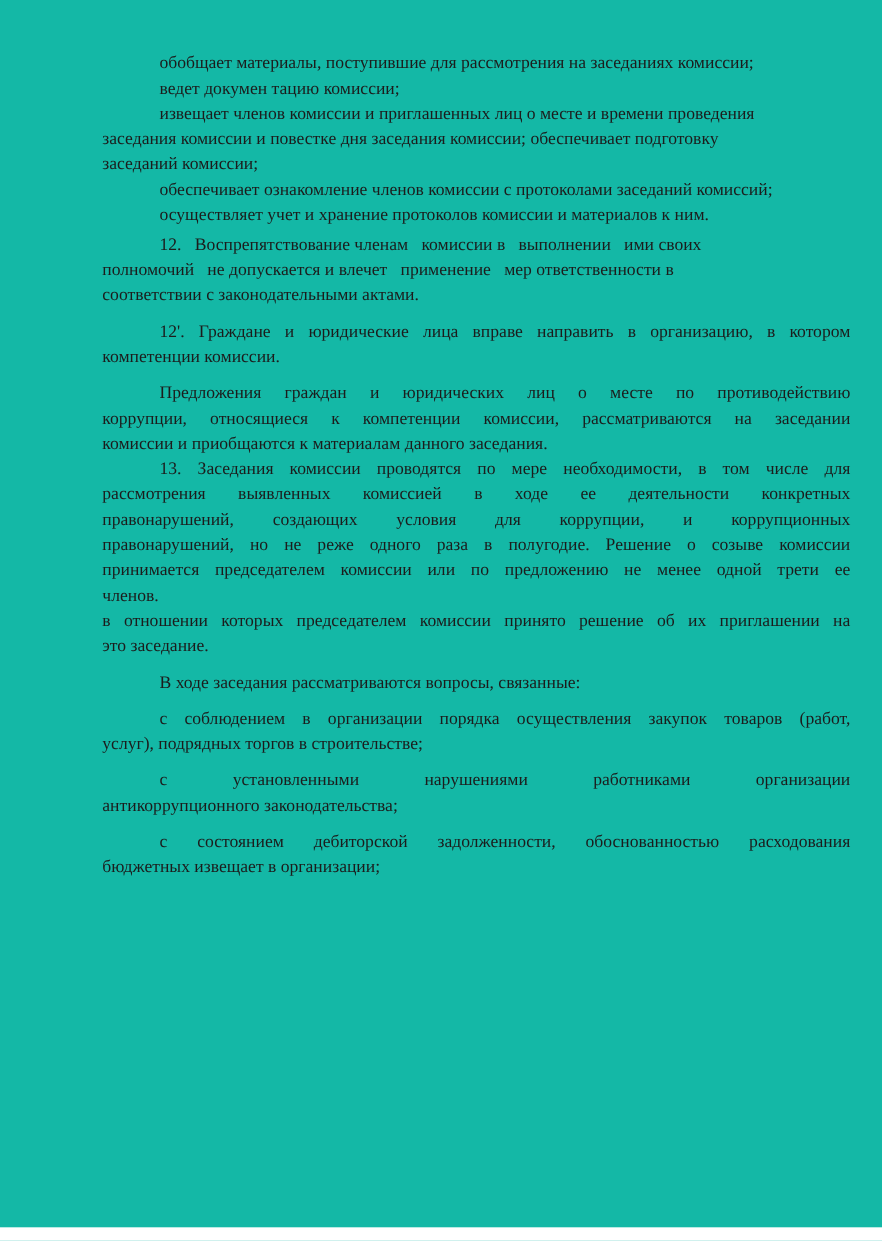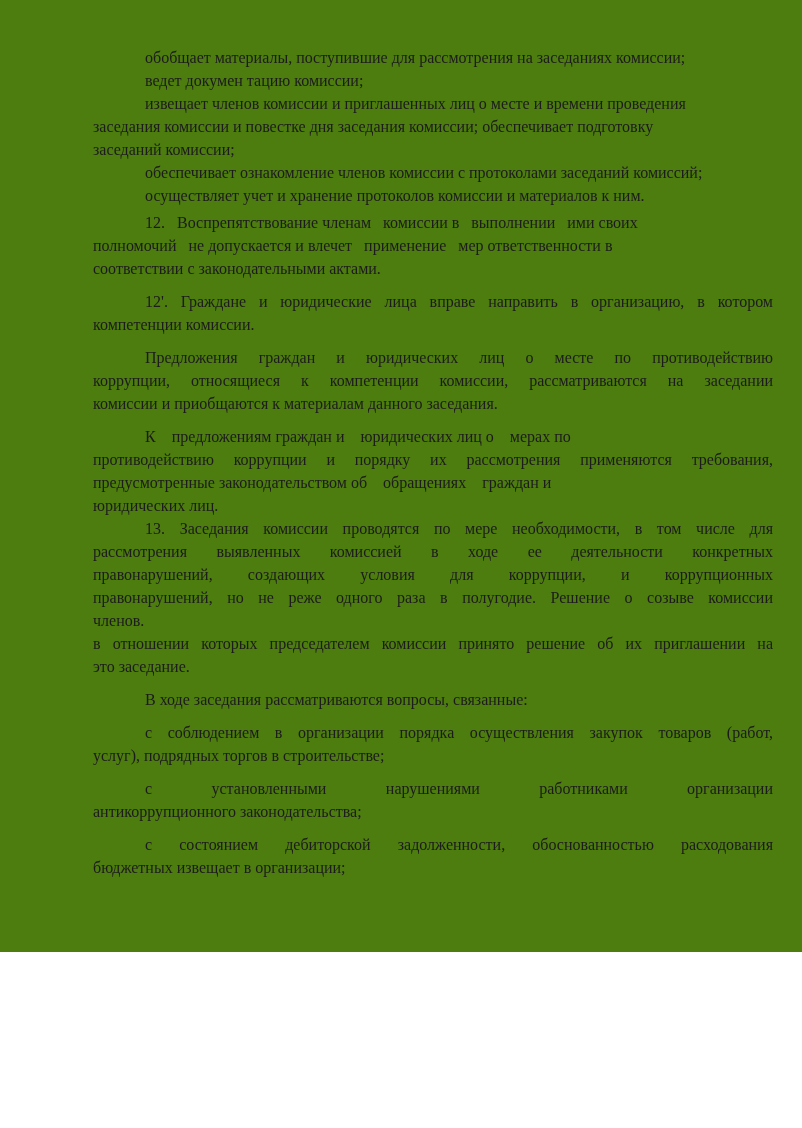--- a/index.html
+++ b/index.html
@@ -1,20 +1,20 @@
 <!DOCTYPE html>
 <html lang="ru"><head>
 <meta charset="utf-8">
 <style>
   html, body { margin: 0; padding: 0; background: #ffffff; }
   .page {
     position: relative;
     width: 802px;
-    height: 952px;
-    background: #4d7c0f;
+    height: 1116px;
+    background: #14b8a6;
     overflow: hidden;
   }
   .doc {
     box-sizing: border-box;
     width: 802px;
     padding: 46px 29px 0 93px;
     font-family: "Liberation Serif", "DejaVu Serif", serif;
     font-size: 16px;
     line-height: 23px;
     color: #1c1c1c;
@@ -63,31 +63,26 @@
       </div>
       <div class="para gap-md">
         <div class="line stretch indent">12'. Граждане и юридические лица вправе направить в организацию, в котором</div>
         <div class="line">компетенции комиссии.</div>
       </div>
       <div class="para gap-md">
         <div class="line stretch indent">Предложения граждан и юридических лиц о месте по противодействию</div>
         <div class="line stretch">коррупции, относящиеся к компетенции комиссии, рассматриваются на заседании</div>
         <div class="line">комиссии и приобщаются к материалам данного заседания.</div>
       </div>
-      <div class="para gap-md">
-        <div class="line indent">К    предложениям граждан и    юридических лиц о    мерах по</div>
-        <div class="line stretch">противодействию коррупции и порядку их рассмотрения применяются требования,</div>
-        <div class="line">предусмотренные законодательством об    обращениях    граждан и</div>
-        <div class="line">юридических лиц.</div>
-      </div>
       <div class="para">
         <div class="line stretch indent">13. Заседания комиссии проводятся по мере необходимости, в том числе для</div>
         <div class="line stretch">рассмотрения выявленных комиссией в ходе ее деятельности конкретных</div>
         <div class="line stretch">правонарушений, создающих условия для коррупции, и коррупционных</div>
         <div class="line stretch">правонарушений, но не реже одного раза в полугодие. Решение о созыве комиссии</div>
+        <div class="line stretch">принимается председателем комиссии или по предложению не менее одной трети ее</div>
         <div class="line">членов.</div>
       </div>
       <div class="para">
         <div class="line stretch">в отношении которых председателем комиссии принято решение об их приглашении на</div>
         <div class="line">это заседание.</div>
       </div>
       <div class="para gap-md">
         <div class="line indent">В ходе заседания рассматриваются вопросы, связанные:</div>
       </div>
       <div class="para gap-md">

